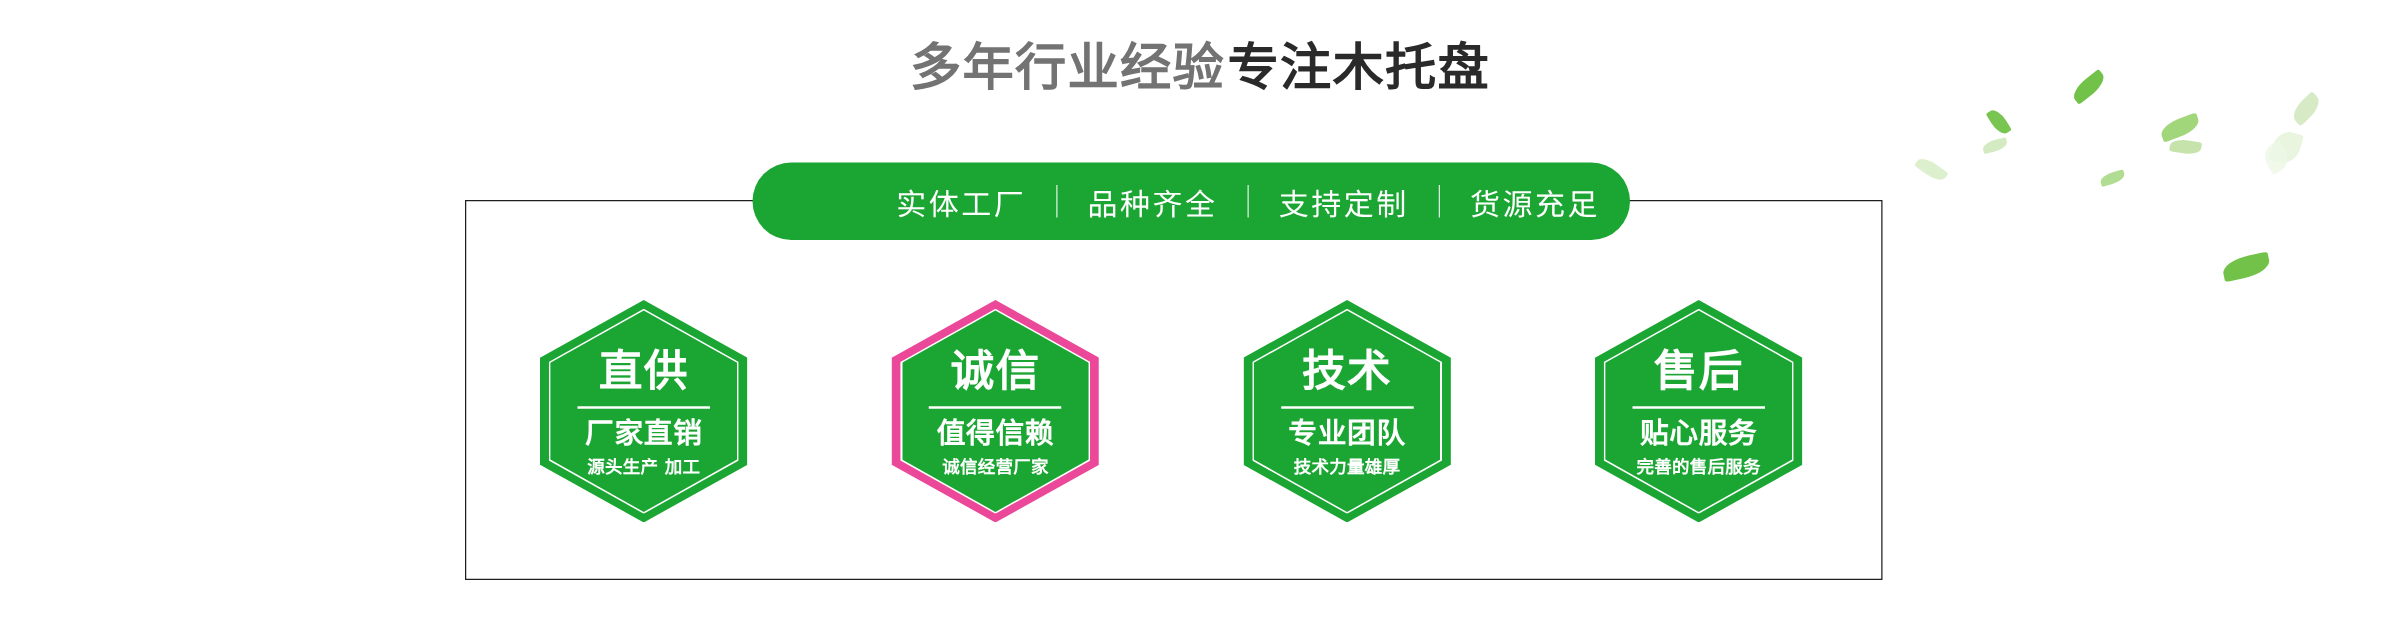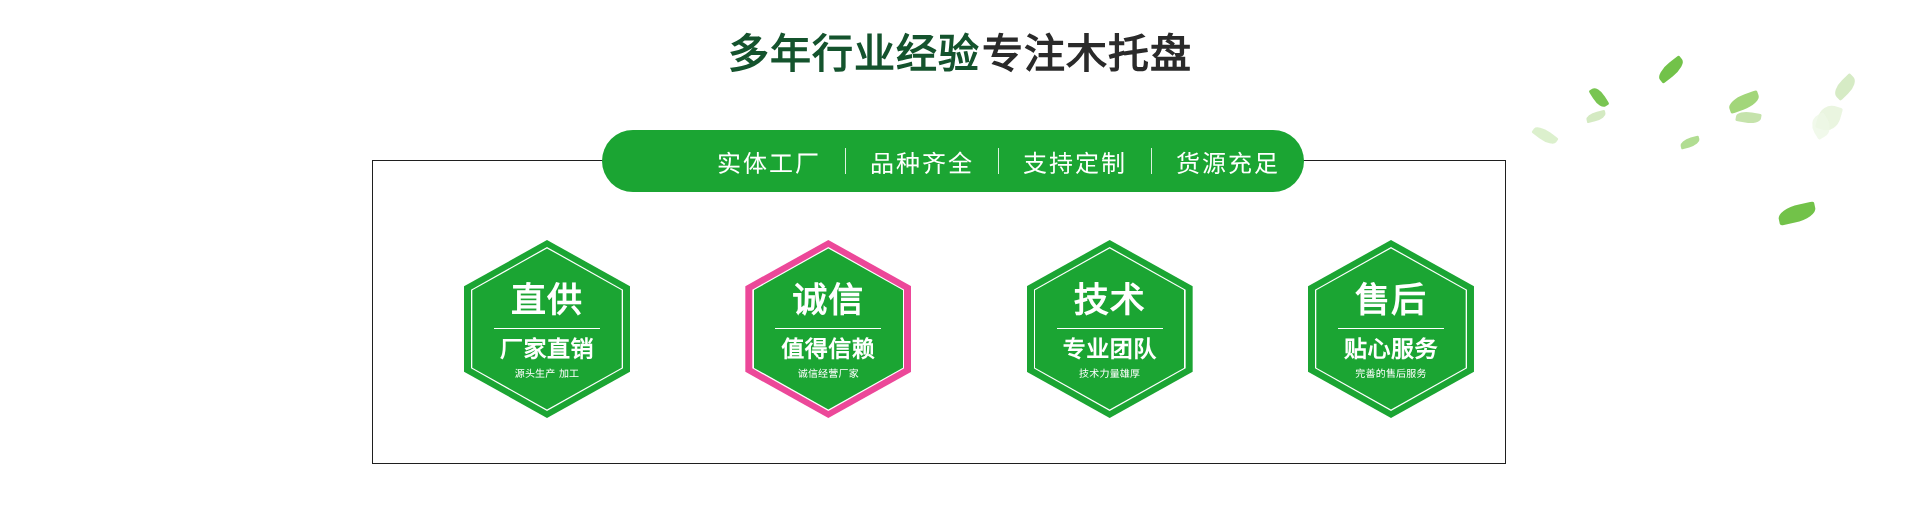--- a/index.html
+++ b/index.html
@@ -98,21 +98,20 @@
   
   #hexrow {
     position: absolute;
     left: 432px;
     top: 240px;
     width: 1010px;
     height: 180px;
     display: flex;
     justify-content: space-between;
     align-items: flex-start;
-    margin-left: 32px;
   }
   .hex {
     position: relative;
     width: 166px;
     height: 178px;
     background: #1ba533;
     -webkit-clip-path: polygon(50% 0%, 100% 26%, 100% 74%, 50% 100%, 0% 74%, 0% 26%);
     clip-path: polygon(50% 0%, 100% 26%, 100% 74%, 50% 100%, 0% 74%, 0% 26%);
     display: flex;
     flex-direction: column;
@@ -167,22 +166,22 @@
   .hex-sub {
     color: #ffffff;
     font-size: 23px;
     font-weight: 700;
     letter-spacing: 0.5px;
     line-height: 1.15;
     white-space: nowrap;
   }
   .hex-desc {
     color: #ffffff;
-    font-size: 10px;
-    font-weight: 400;
+    font-size: 14px;
+    font-weight: 700;
     letter-spacing: 0.2px;
     line-height: 1.2;
     margin-top: 5px;
     white-space: nowrap;
   }
 </style>
 </head>
 <body>
 
 <div id="stage">
@@ -195,21 +194,21 @@
       <span class="leaf" style="left: 198px; top: 95px; width: 32px; height: 14px; background: rgb(157, 212, 115); opacity: 0.95; transform: rotate(-20deg);"></span>
       <span class="leaf" style="left: 206px; top: 112px; width: 25px; height: 11px; background: rgb(191, 224, 162); opacity: 0.9; transform: rotate(10deg);"></span>
       <span class="leaf" style="left: 150px; top: 138px; width: 20px; height: 9px; background: rgb(169, 217, 134); opacity: 0.9; transform: rotate(-16deg);"></span>
       <span class="leaf" style="left: 302px; top: 80px; width: 26px; height: 14px; background: rgb(207, 232, 187); opacity: 0.85; transform: rotate(-44deg);"></span>
       <span class="leaf" style="left: 288px; top: 105px; width: 22px; height: 26px; background: rgb(230, 243, 218); opacity: 0.85; transform: rotate(16deg);"></span>
       <span class="leaf" style="left: 282px; top: 115px; width: 18px; height: 22px; background: rgb(238, 247, 230); opacity: 0.8; transform: rotate(-30deg);"></span>
       <span class="leaf" style="left: 248px; top: 205px; width: 38px; height: 17px; background: rgb(106, 191, 63); opacity: 0.95; transform: rotate(-12deg);"></span>
     </div>
 
   <div id="headline">
-    <span class="hl-a" style="color: #14532d;">多年行业经验</span><span class="hl-b" style="color: rgb(42, 42, 42);">专注木托盘</span>
+    <span class="hl-a" style="color: #737373;">多年行业经验</span><span class="hl-b" style="color: rgb(42, 42, 42);">专注木托盘</span>
   </div>
 
   <div id="frame" style="border-color: rgb(31, 31, 31);"></div>
 
   <div id="pill" style="background: rgb(27, 165, 51); justify-content: flex-end;">
     <span class="pill-item">实体工厂</span>
     <span class="pill-sep"></span>
     <span class="pill-item">品种齐全</span>
     <span class="pill-sep"></span>
     <span class="pill-item">支持定制</span>

